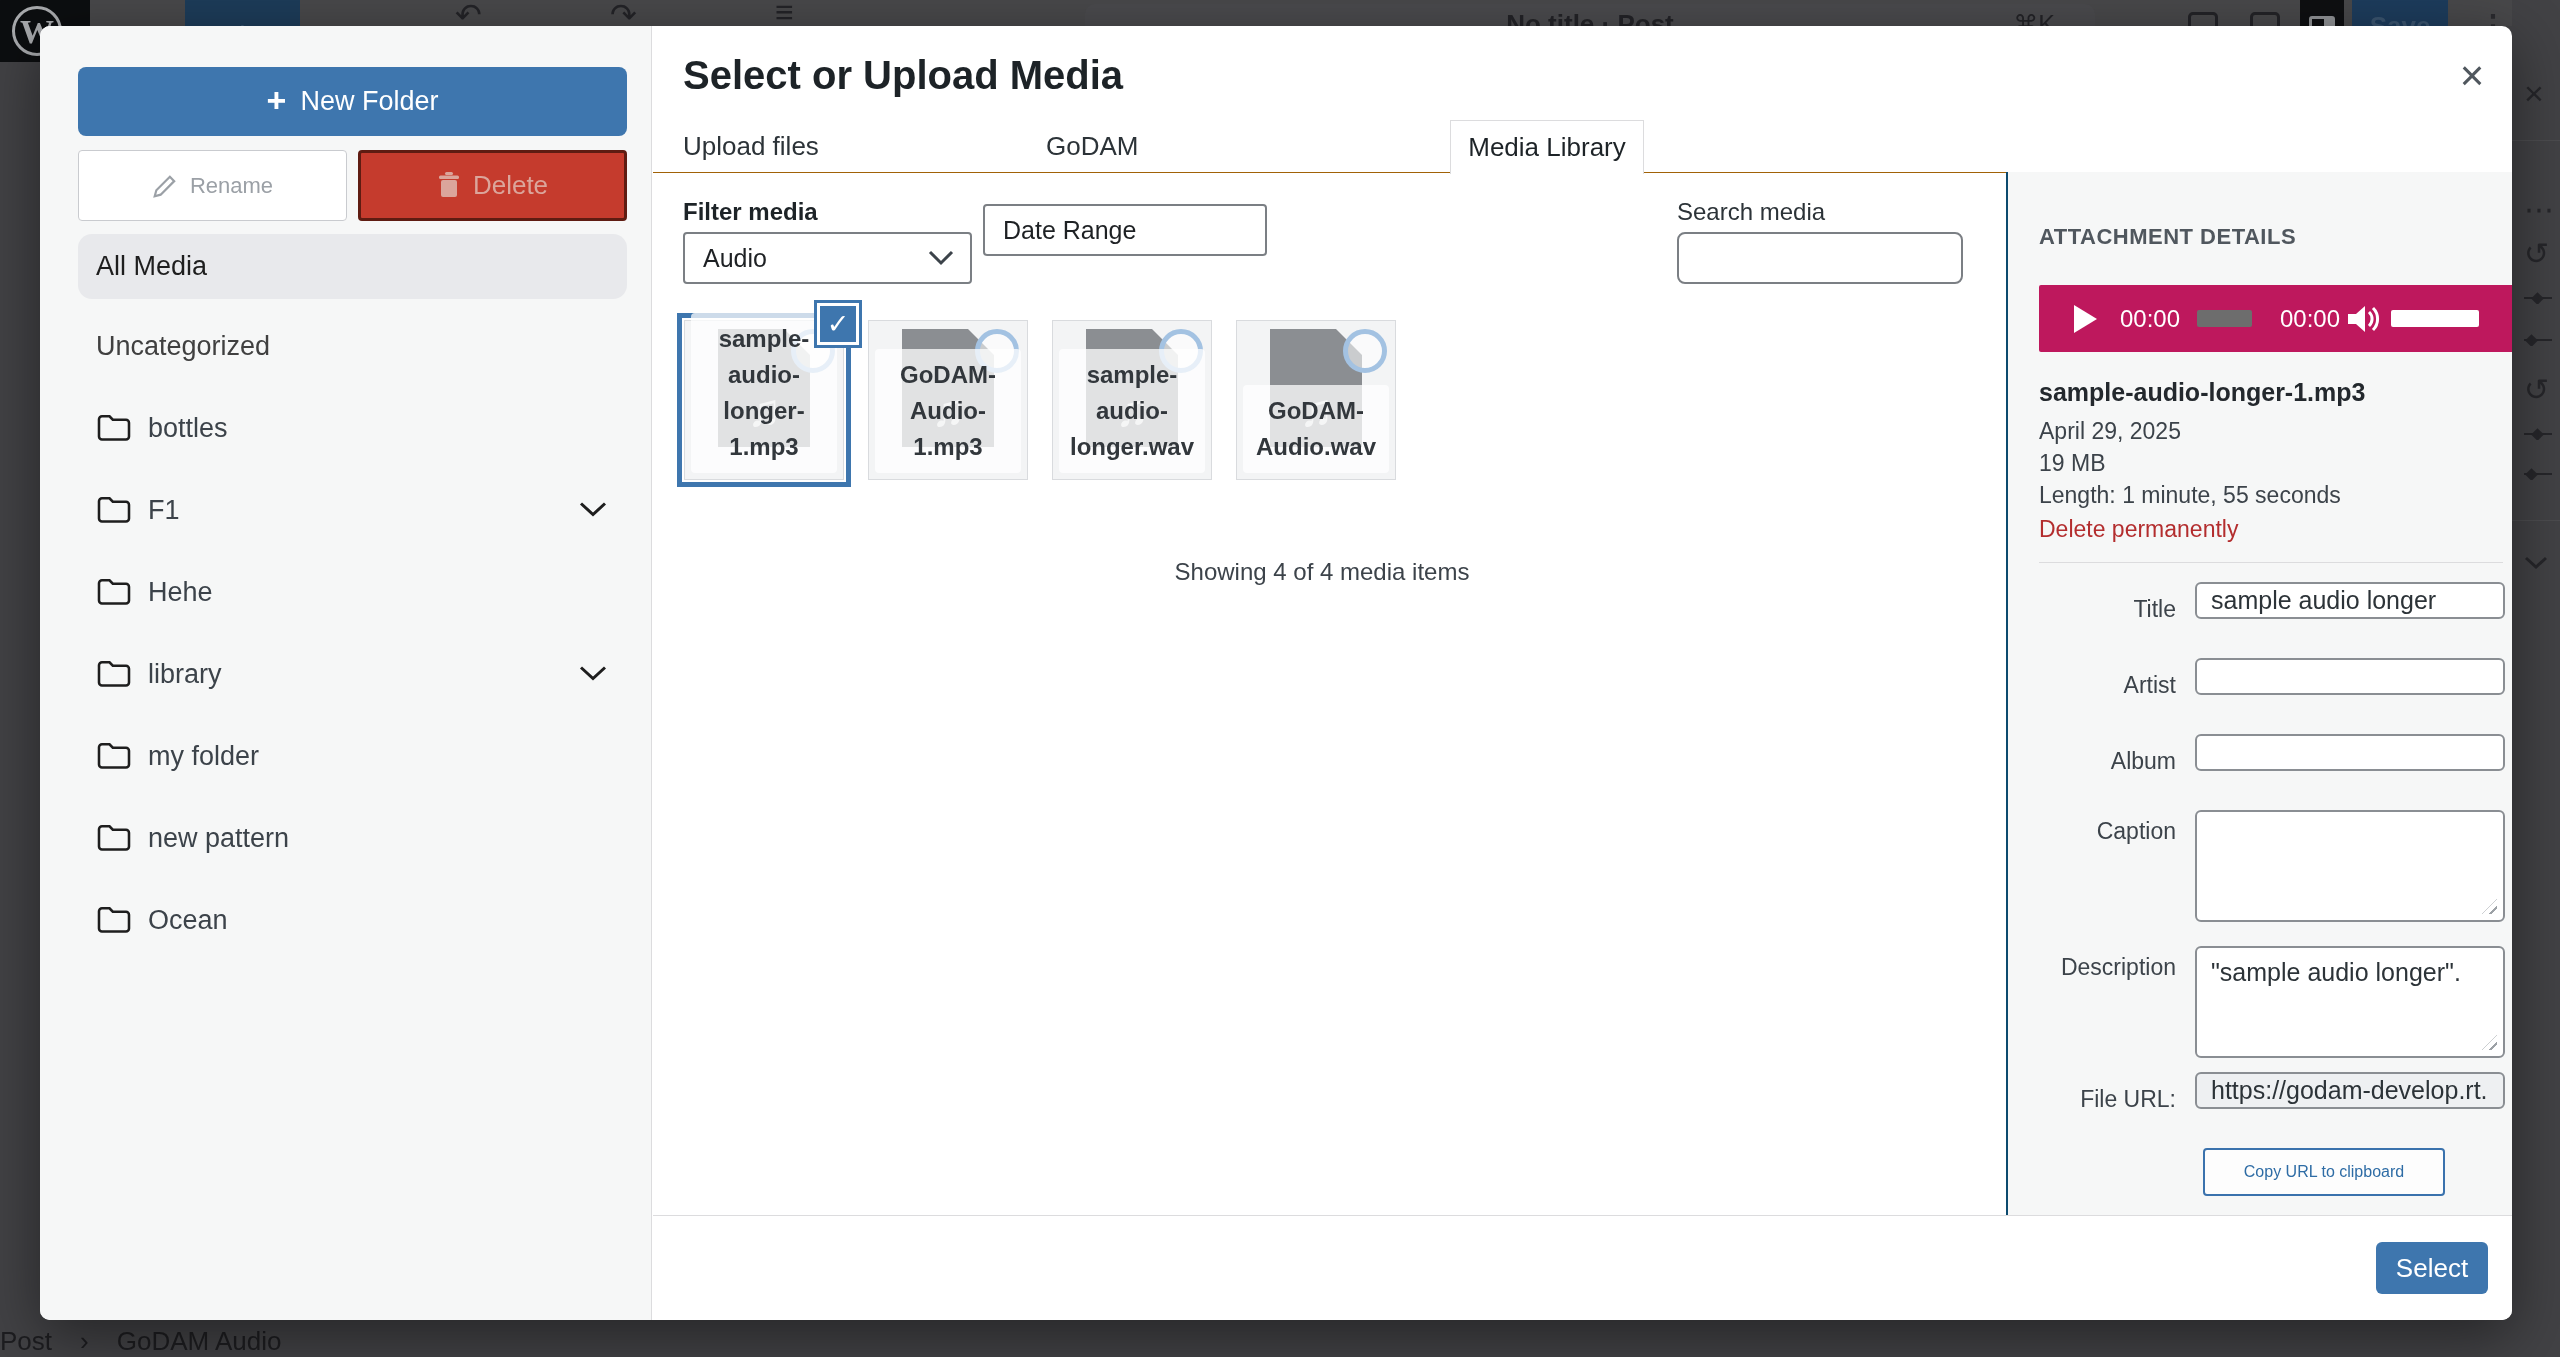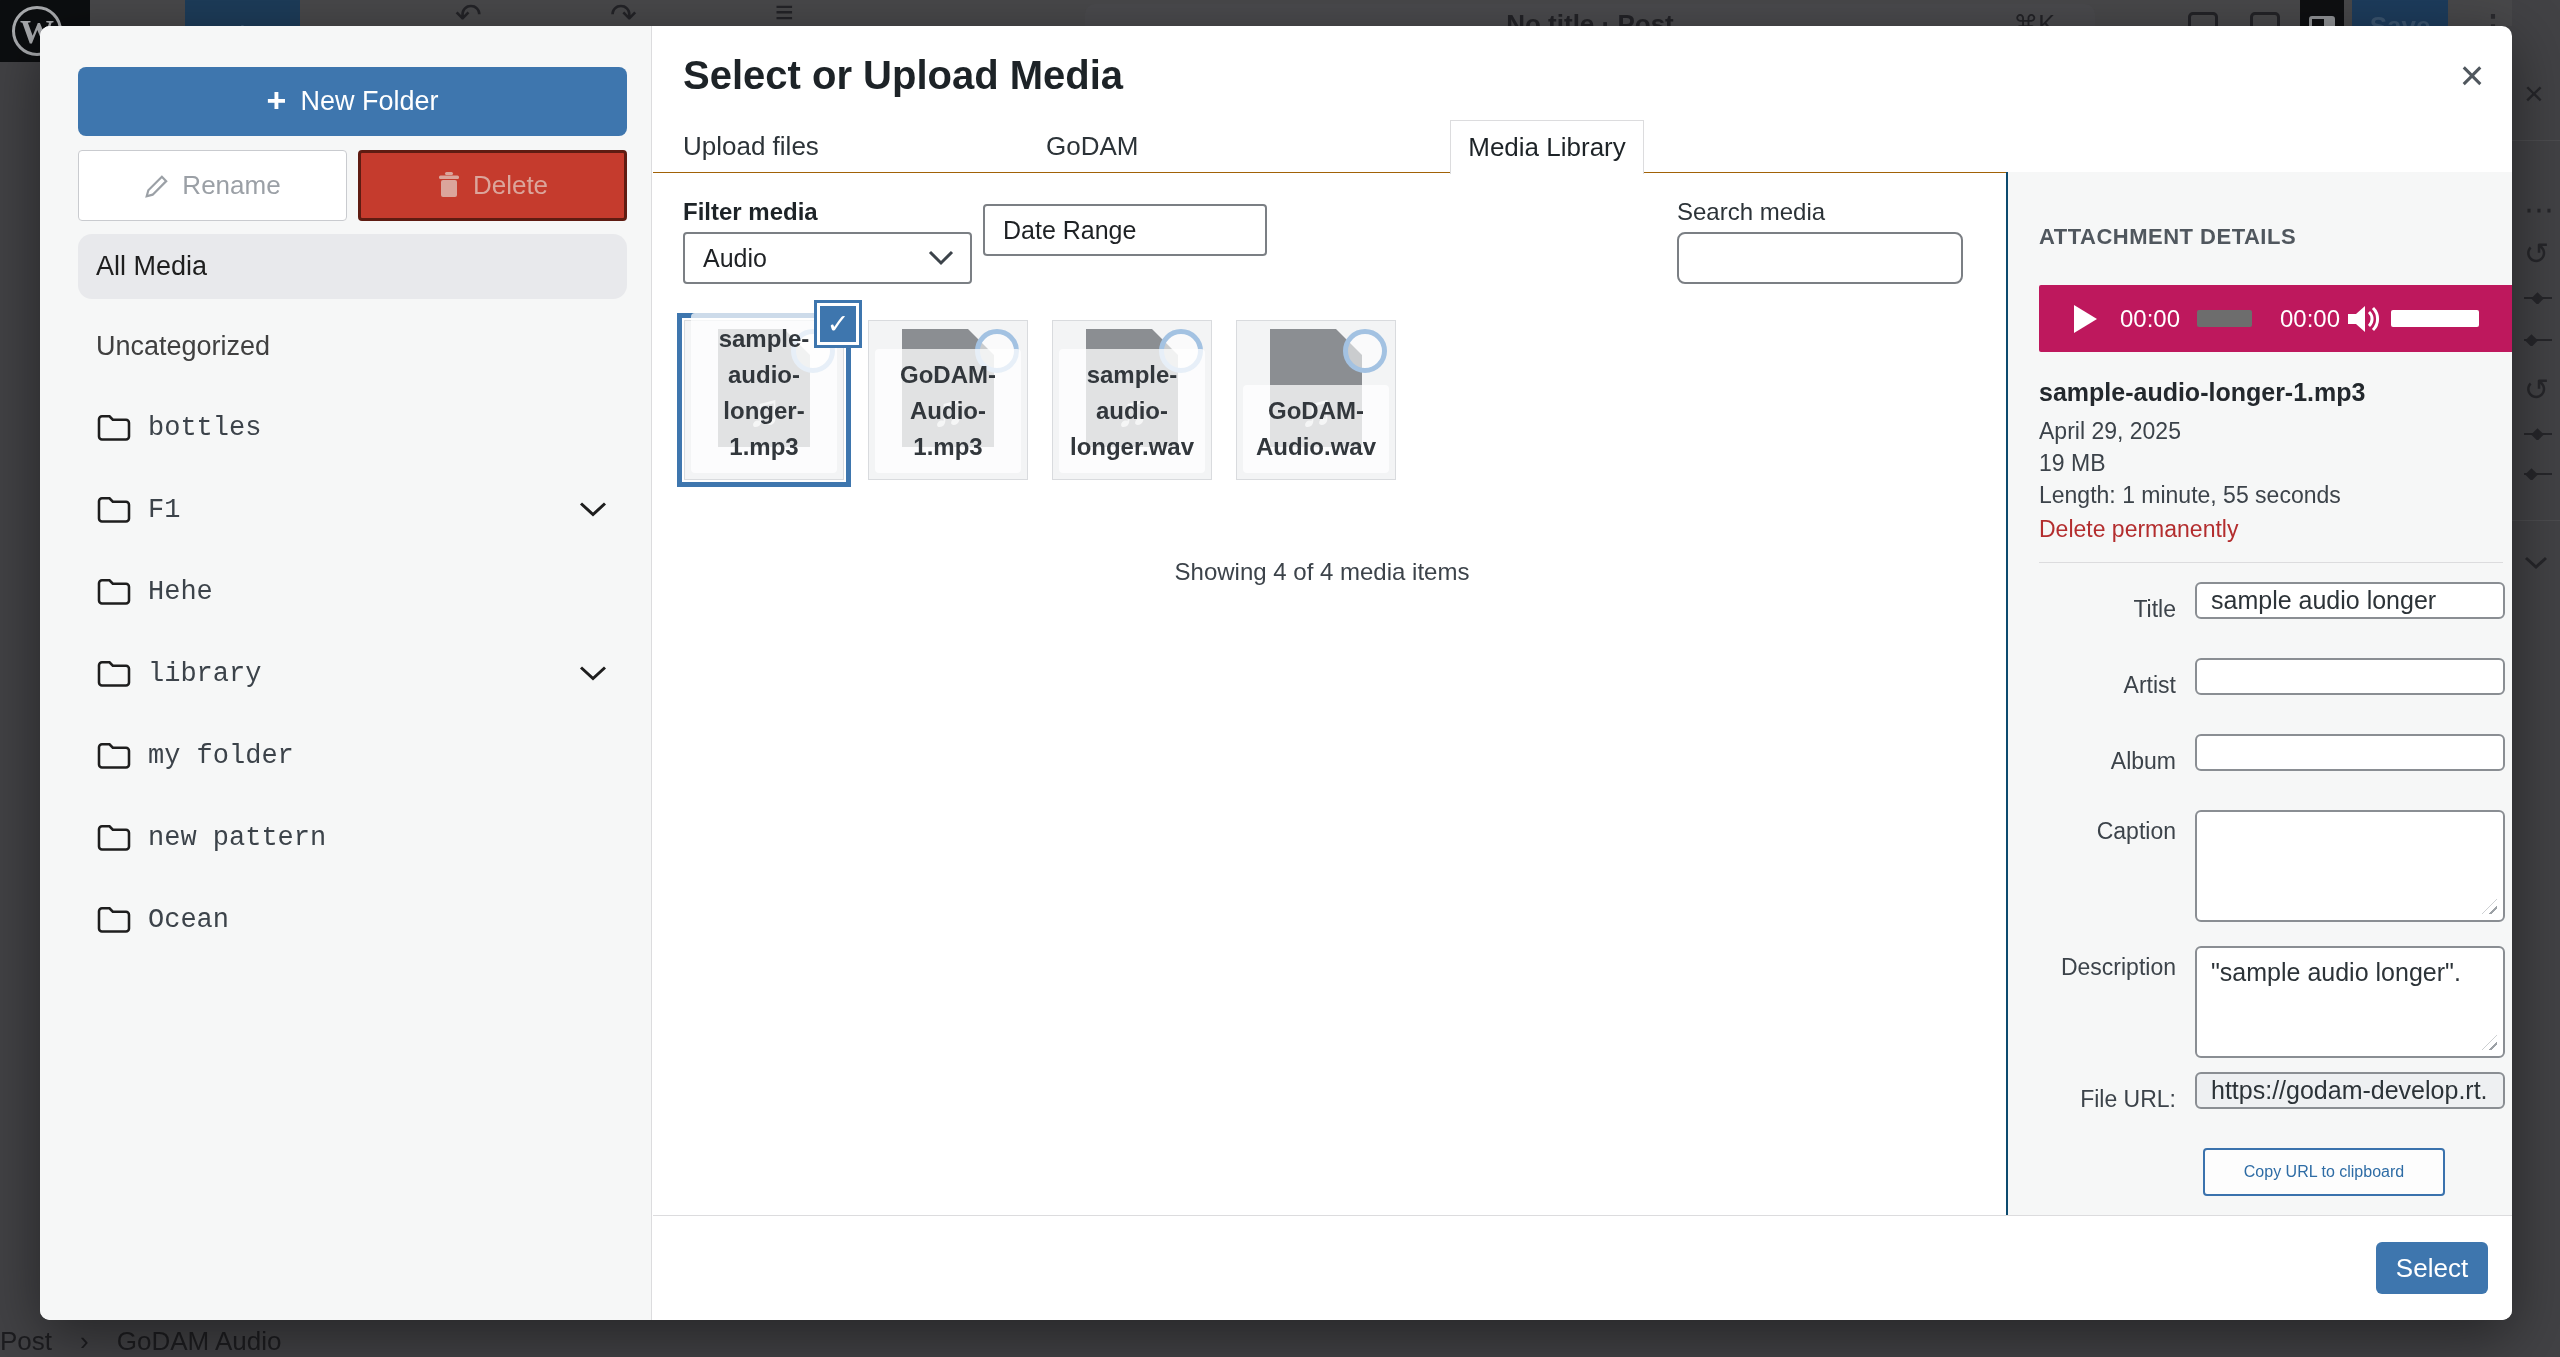--- a/index.html
+++ b/index.html
@@ -34,28 +34,28 @@
   
   .modal { left:40px; top:26px; width:2472px; height:1294px; background:#fff; border-radius:10px;
            box-shadow:0 16px 60px rgba(0,0,0,0.45); z-index:10; overflow:hidden; }
 
   
   .sidebar { left:0; top:0; width:612px; height:1294px; background:#f6f7f7; border-right:1px solid #dcdcde; }
   .btn-new-folder { left:38px; top:41px; width:549px; height:69px; background:#3e76ae; border-radius:8px; color:#fff;
                     font-size:27px; display:flex; align-items:center; justify-content:center; gap:14px; cursor:pointer; }
   .btn-new-folder .plus { font-size:34px; font-weight:bold; line-height:1; margin-top:-3px; }
   .btn-rename { left:38px; top:124px; width:269px; height:71px; background:#fff; border:1px solid #c9cbcf; border-radius:4px;
-                color:#9ba0a6; font-size:26px; display:flex; align-items:center; justify-content:center; gap:12px; }
+                color:#9ba0a6; font-size:22px; display:flex; align-items:center; justify-content:center; gap:12px; }
   .btn-delete { left:318px; top:124px; width:269px; height:71px; background:#c53b2d; border:3px solid #5f1c12; border-radius:4px;
                 color:#dba59b; font-size:26px; display:flex; align-items:center; justify-content:center; gap:12px; }
   .all-media { left:38px; top:208px; width:549px; height:65px; background:#e8e9ec; border-radius:14px; color:#1e1e1e;
                font-size:27px; line-height:65px; padding-left:18px; }
   .uncategorized { left:38px; top:288px; width:549px; height:64px; color:#404040; font-size:27px; line-height:64px; padding-left:18px; }
   .folder-row { position:absolute; left:38px; width:549px; height:82px; display:flex; align-items:center; padding-left:18px; }
-  .folder-row .flabel { margin-left:16px; color:#3c434a; font-size:27px;font-family:Liberation Mono, monospace; }
+  .folder-row .flabel { margin-left:16px; color:#3c434a; font-size:27px; }
   .folder-row .chev { position:absolute; right:20px; top:50%; transform:translateY(-50%); }
 
   
   .m-title { left:643px; top:27px; font-size:40px; font-weight:bold; color:#1d2327; }
   .m-close { left:2404px; top:22px; width:56px; height:56px; color:#50575e; font-size:42px; text-align:center; line-height:56px; cursor:pointer; }
   .tabbar { left:613px; top:94px; width:1859px; height:53px; border-bottom:1px solid #a16207; }
   .tab { position:absolute; top:0; height:52px; line-height:52px; font-size:26px; color:#2c3338; cursor:pointer; }
   .tab-active { left:797px; top:0; width:194px; height:54px; background:#fff; border:1px solid #dcdcde; border-bottom:none;
                 text-align:center; color:#1d2327; }
 

